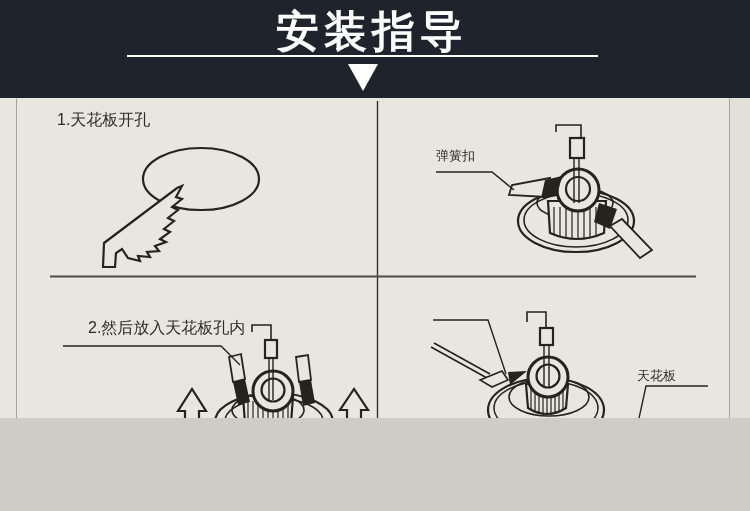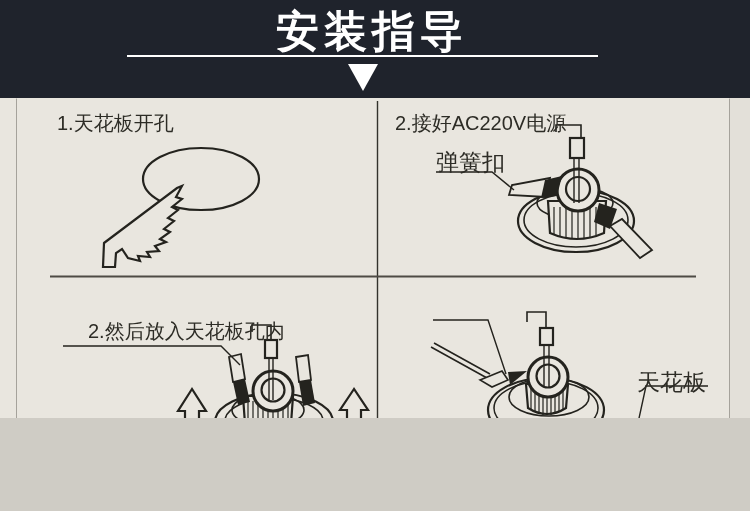--- a/index.html
+++ b/index.html
@@ -28,22 +28,22 @@
   svg .s18{stroke:#24231e;stroke-width:1.8;fill:none;}
   svg .s15{stroke:#24231e;stroke-width:1.6;fill:none;}
   svg .s13{stroke:#24231e;stroke-width:1.4;fill:none;}
   svg .s12{stroke:#24231e;stroke-width:1.2;fill:none;}
   svg .bg{fill:#e9e6df;}
   svg .ink{fill:#24231e;stroke:none;}
   svg .frame{stroke:#a5a29b;stroke-width:1;fill:none;}
   svg .divv{stroke:#33322c;stroke-width:1.4;fill:none;}
   svg .divh{stroke:#4e4b45;stroke-width:2;fill:none;}
   
-  .lbl{position:absolute;color:#2d2c26;font-size:20px;font-weight:500;white-space:nowrap;}
-  .lbl.small{font-size:23px;}
+  .lbl{position:absolute;color:#2d2c26;font-size:16px;font-weight:500;white-space:nowrap;}
+  .lbl.small{font-size:13px;}
   .lbl.step1{left:57px;top:110px;}
   .lbl.step2{left:395px;top:110px;}
   .lbl.clip2{left:436px;top:147px;}
   .lbl.s3a{left:61px;top:291px;}
   .lbl.s3b{left:88px;top:318px;}
   .lbl.step4{left:411px;top:299px;}
   .lbl.ceil{left:637px;top:367px;}
 </style>
 </head>
 <body>
@@ -124,18 +124,17 @@
       <path class="s13" d="M544,345V387 M549,345V387"></path>
       <path class="s15 bg" d="M480,380 L502,371 L508,380 L492,387 Z"></path>
       <path class="ink" d="M508,372 L527,371 L510,385 Z"></path>
       <path class="s15 bg" d="M588,424 L600,419 L612,432 L600,439 Z"></path>
       <path class="s13" d="M433,320 H488 L506,374"></path>
       <path class="s13" d="M708,386 H646 L633,446"></path>
     </g>
   </svg>
 
   <span class="lbl step1">1.天花板开孔</span>
-  <span class="lbl step2">2.接好AC220V电源</span>
   <span class="lbl small clip2">弹簧扣</span>
   <span class="lbl s3b">2.然后放入天花板孔内</span>
   <span class="lbl small ceil">天花板</span>
 
 </div>
 
 </body></html>

